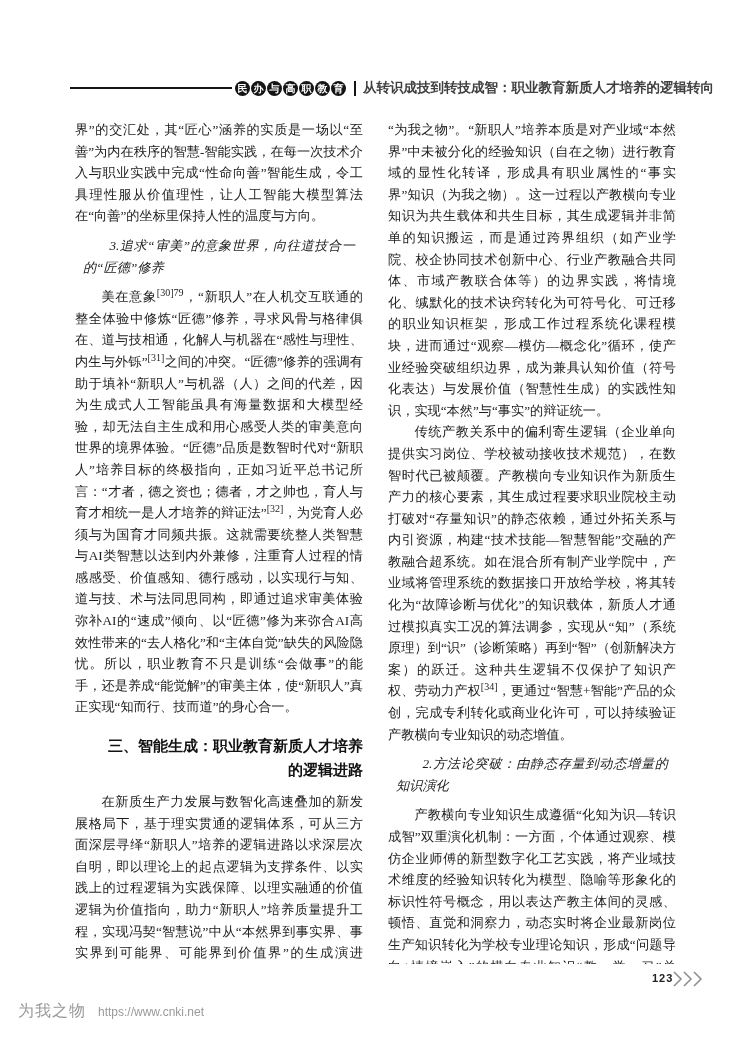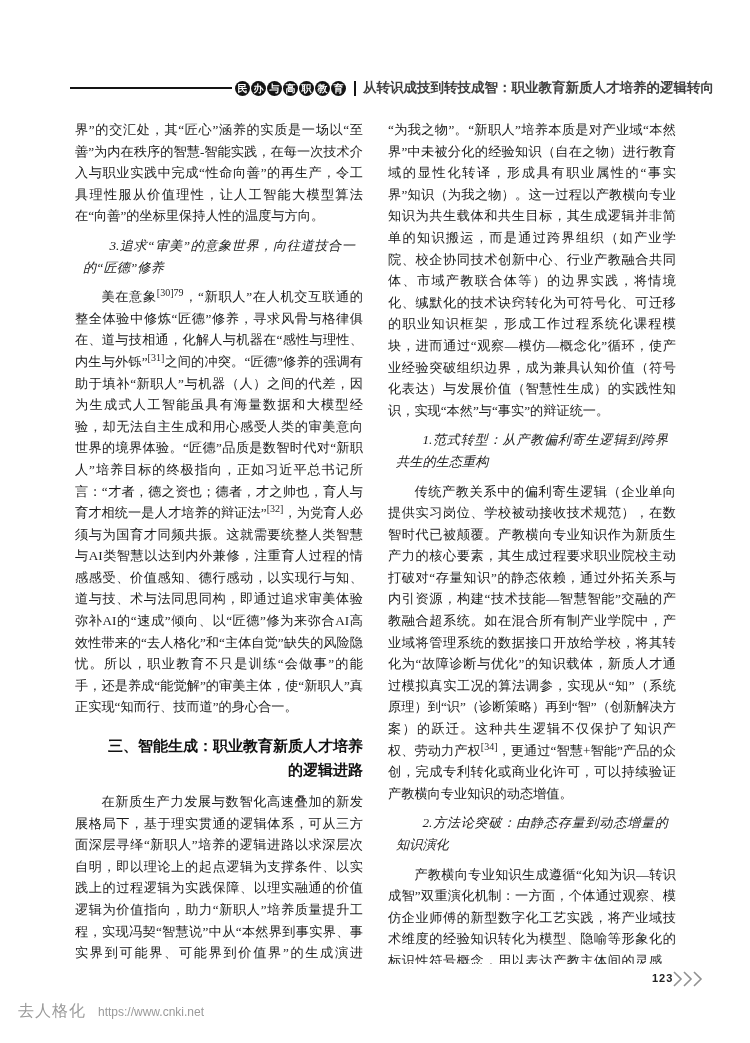--- a/index.html
+++ b/index.html
@@ -80,46 +80,45 @@
       <span class="badge">教</span>
       <span class="badge">育</span>
     </div>
     <div class="header-sep"></div>
     <div class="header-title">从转识成技到转技成智：职业教育新质人才培养的逻辑转向</div>
   </div>
 
   <div class="columns">
 
     <div class="col">
-      <p class="para cont">界”的交汇处，其“匠心”涵养的实质是一场以“至善”为内在秩序的智慧-智能实践，在每一次技术介入与职业实践中完成“性命向善”的再生产，令工具理性服从价值理性，让人工智能大模型算法在“向善”的坐标里保持人性的温度与方向。</p>
+      <p class="para cont">界”的交汇处，其“匠心”涵养的实质是一场以“至善”为内在秩序的智慧-智能实践，在每一次技术介入与职业实践中完成“性命向善”智能生成，令工具理性服从价值理性，让人工智能大模型算法在“向善”的坐标里保持人性的温度与方向。</p>
       <p class="sub-italic">3.追求“审美”的意象世界，向往道技合一的“匠德”修养</p>
       <p class="para">美在意象<sup>[30]79</sup>，“新职人”在人机交互联通的整全体验中修炼“匠德”修养，寻求风骨与格律俱在、道与技相通，化解人与机器在“感性与理性、内生与外铄”<sup>[31]</sup>之间的冲突。“匠德”修养的强调有助于填补“新职人”与机器（人）之间的代差，因为生成式人工智能虽具有海量数据和大模型经验，却无法自主生成和用心感受人类的审美意向世界的境界体验。“匠德”品质是数智时代对“新职人”培养目标的终极指向，正如习近平总书记所言：“才者，德之资也；德者，才之帅也，育人与育才相统一是人才培养的辩证法”<sup>[32]</sup>，为党育人必须与为国育才同频共振。这就需要统整人类智慧与AI类智慧以达到内外兼修，注重育人过程的情感感受、价值感知、德行感动，以实现行与知、道与技、术与法同思同构，即通过追求审美体验弥补AI的“速成”倾向、以“匠德”修为来弥合AI高效性带来的“去人格化”和“主体自觉”缺失的风险隐忧。所以，职业教育不只是训练“会做事”的能手，还是养成“能觉解”的审美主体，使“新职人”真正实现“知而行、技而道”的身心合一。</p>
       <h2 class="section-heading">三、智能生成：职业教育新质人才培养的逻辑进路</h2>
       <p class="para">在新质生产力发展与数智化高速叠加的新发展格局下，基于理实贯通的逻辑体系，可从三方面深层寻绎“新职人”培养的逻辑进路以求深层次自明，即以理论上的起点逻辑为支撑条件、以实践上的过程逻辑为实践保障、以理实融通的价值逻辑为价值指向，助力“新职人”培养质量提升工程，实现冯契“智慧说”中从“本然界到事实界、事实界到可能界、可能界到价值界”的生成演进<sup>[33]299</sup>。</p>
 
     </div>
 
     <div class="col">
       <p class="para cont">“为我之物”。“新职人”培养本质是对产业域“本然界”中未被分化的经验知识（自在之物）进行教育域的显性化转译，形成具有职业属性的“事实界”知识（为我之物）。这一过程以产教横向专业知识为共生载体和共生目标，其生成逻辑并非简单的知识搬运，而是通过跨界组织（如产业学院、校企协同技术创新中心、行业产教融合共同体、市域产教联合体等）的边界实践，将情境化、缄默化的技术诀窍转化为可符号化、可迁移的职业知识框架，形成工作过程系统化课程模块，进而通过“观察—模仿—概念化”循环，使产业经验突破组织边界，成为兼具认知价值（符号化表达）与发展价值（智慧性生成）的实践性知识，实现“本然”与“事实”的辩证统一。</p>
-      <p class="sub-italic">1.范式转型：从产教偏利寄生逻辑到跨界共生的生态重构</p>
       <p class="para">传统产教关系中的偏利寄生逻辑（企业单向提供实习岗位、学校被动接收技术规范），在数智时代已被颠覆。产教横向专业知识作为新质生产力的核心要素，其生成过程要求职业院校主动打破对“存量知识”的静态依赖，通过外拓关系与内引资源，构建“技术技能—智慧智能”交融的产教融合超系统。如在混合所有制产业学院中，产业域将管理系统的数据接口开放给学校，将其转化为“故障诊断与优化”的知识载体，新质人才通过模拟真实工况的算法调参，实现从“知”（系统原理）到“识”（诊断策略）再到“智”（创新解决方案）的跃迁。这种共生逻辑不仅保护了知识产权、劳动力产权<sup>[34]</sup>，更通过“智慧+智能”产品的众创，完成专利转化或商业化许可，可以持续验证产教横向专业知识的动态增值。</p>
       <p class="sub-italic">2.方法论突破：由静态存量到动态增量的知识演化</p>
       <p class="para">产教横向专业知识生成遵循“化知为识—转识成智”双重演化机制：一方面，个体通过观察、模仿企业师傅的新型数字化工艺实践，将产业域技术维度的经验知识转化为模型、隐喻等形象化的标识性符号概念，用以表达产教主体间的灵感、顿悟、直觉和洞察力，动态实时将企业最新岗位生产知识转化为学校专业理论知识，形成“问题导向+情境嵌入”的横向专业知识“教—学—习”单元。另一方面，个体通过跨界学习，提炼获得产教共有心智模型，即通过整体内在建构实现内部升华。这一过程不仅拓</p>
     </div>
 
   </div>
 
   <div class="page-num">123</div>
 
   <div class="chevrons">
     <svg width="34" height="18" viewBox="0 0 34 18" fill="none" xmlns="http://www.w3.org/2000/svg">
       <path d="M2 2 L9 9 L2 16" stroke="#8f8f8f" stroke-width="1.6" fill="none"></path>
       <path d="M12 2 L19 9 L12 16" stroke="#8f8f8f" stroke-width="1.6" fill="none"></path>
       <path d="M22 2 L29 9 L22 16" stroke="#8f8f8f" stroke-width="1.6" fill="none"></path>
     </svg>
   </div>
 
   <div class="watermark">
-    <span class="wm-site">去人格化</span>
+    <span class="wm-site">为我之物</span>
     <span class="wm-url">https://www.cnki.net</span>
   </div>
 
 </div>
 
 </body></html>

